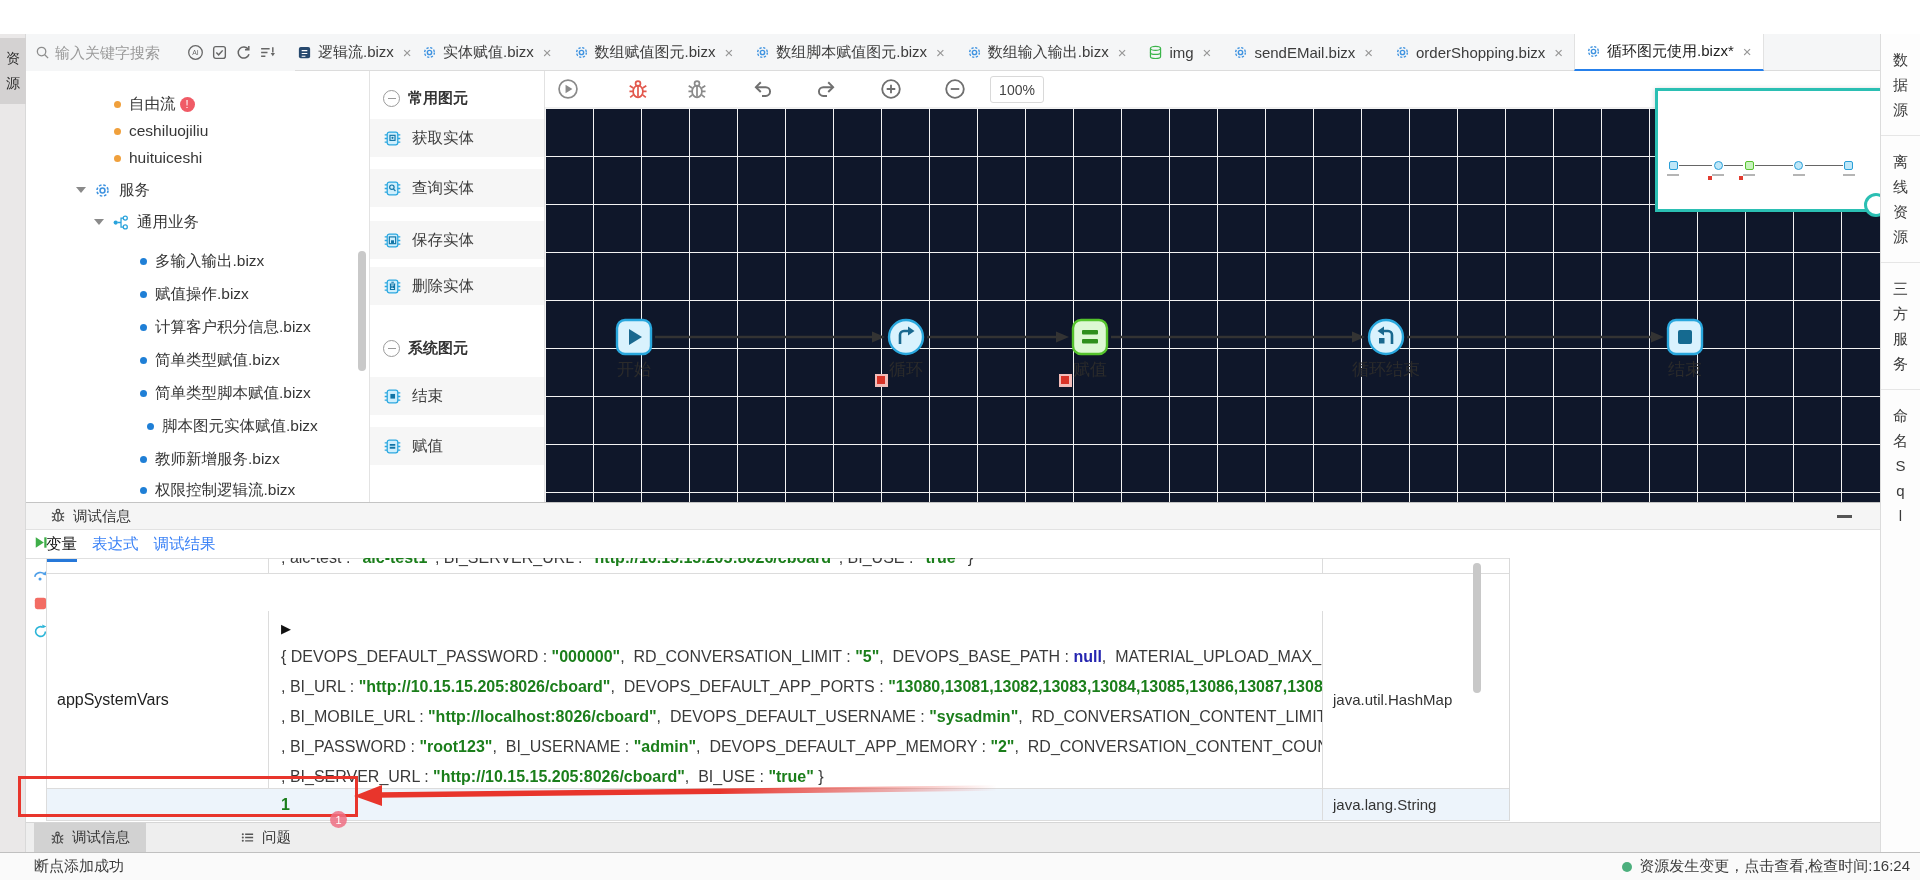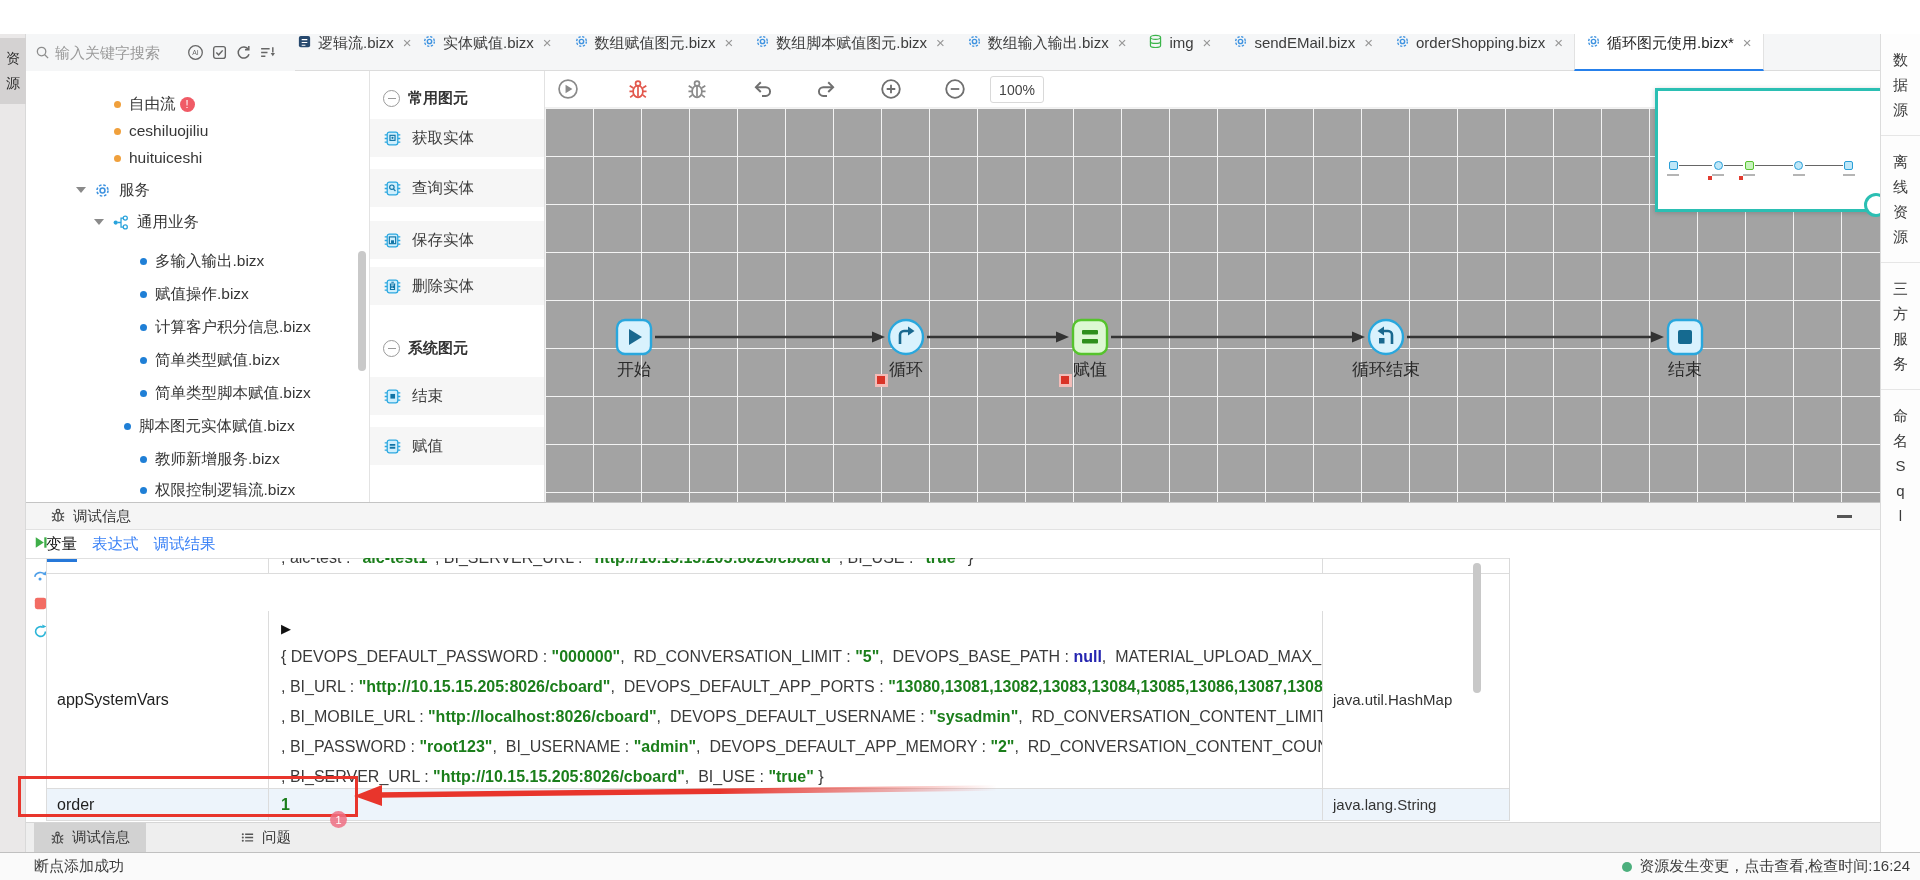--- a/index.html
+++ b/index.html
@@ -12,21 +12,21 @@
 #titlebar{left:0;top:0;width:1920px;height:34px;background:#fff;border-bottom:1px solid #e4e4e4;display:flex;align-items:center}
 #app-title{font-size:17px;color:#1c1c1c;margin-left:8px;font-weight:500}
 #win-icons{position:absolute;right:14px;top:0;height:34px;display:flex;align-items:center;gap:12px}
 
 #row2{left:0;top:34px;width:1920px;height:37px;background:#f5f6f7;border-bottom:1px solid #dcdcdc}
 #searchzone{position:absolute;left:26px;top:0;width:269px;height:37px;display:flex;align-items:center;background:#f5f6f7}
 #search-input{border:none;outline:none;background:transparent;font-size:15px;color:#555;width:130px;font-family:"Liberation Sans",sans-serif}
 #search-input::placeholder{color:#9a9a9a}
 #searchzone .ticons{display:flex;align-items:center;gap:7px;margin-left:2px}
 #tabstrip{position:absolute;left:295px;top:0;right:40px;height:37px;display:flex;overflow:hidden}
-.tab{display:flex;gap:6px;padding:0 11px;font-size:15px;color:#3c3c3c;white-space:nowrap;height:37px;flex:none}
+.tab{display:flex;align-items:center;gap:6px;padding:0 11px;font-size:15px;color:#3c3c3c;white-space:nowrap;height:37px;flex:none}
 .tab.active{background:#fff;border-left:1px solid #e2e2e2;border-right:1px solid #e2e2e2;border-bottom:2px solid #2680eb;color:#222}
 .tab.clipped{width:116px;overflow:hidden;padding-left:2px}
 .tabclose{color:#969696;font-size:15px;margin-left:3px;cursor:pointer}
 
 #leftrail{left:0;top:34px;width:26px;height:818px;background:#eae8e8;border-right:1px solid #d9d9d9}
 #leftrail .active-rail{position:absolute;left:0;top:4px;width:26px;padding:8px 0;background:#d4d2d2;text-align:center;font-size:14px;color:#2b2b2b;line-height:25px}
 
 #rightrail{left:1880px;top:34px;width:40px;height:818px;background:#fdfdfd;border-left:1px solid #dcdcdc}
 .rail-group{padding:13px 0;text-align:center;font-size:15px;color:#3a3a3a;line-height:25px;border-bottom:1px solid #e6e6e6}
 .rail-group:last-child{border-bottom:none}
@@ -37,21 +37,21 @@
 .bullet{width:7px;height:7px;border-radius:50%;flex:none}
 .tree-badge{width:15px;height:15px;border-radius:50%;background:#f05b66;color:#fff;font-size:11px;display:flex;align-items:center;justify-content:center;margin-left:-4px}
 .vscroll{position:absolute;width:8px;border-radius:4px;background:#c9c9c9}
 
 #palette{left:370px;top:71px;width:175px;height:431px;background:#fff;border-right:1px solid #e2e2e2;overflow:hidden}
 .pal-head{position:absolute;left:0;width:100%;height:30px;display:flex;align-items:center;gap:8px;padding-left:13px;font-size:15px;font-weight:bold;color:#333}
 .pal-minus{width:17px;height:17px;border:1px solid #9a9a9a;border-radius:50%;position:relative;flex:none}
 .pal-minus::after{content:"";position:absolute;left:3.5px;top:7px;width:8px;height:1.6px;background:#9a9a9a}
 .pal-row{position:absolute;left:0;width:174px;height:38px;background:#f6f6f6;display:flex;align-items:center;gap:10px;padding-left:13px;font-size:15.5px;color:#3f3f3f;cursor:grab}
 
-#canvas{left:545px;top:71px;width:1335px;height:431px;background:#a3a3a3;overflow:hidden}
+#canvas{left:545px;top:71px;width:1335px;height:431px;background:#0f172a;overflow:hidden}
 #cvtoolbar{position:absolute;left:0;top:0;width:100%;height:37px;background:#fff;border-bottom:1px solid #efefef}
 .cvico{position:absolute;top:7px;cursor:pointer}
 #zoom-level{position:absolute;left:445px;top:5px;width:54px;height:27px;border:1px solid #d9d9d9;border-radius:3px;background:#fff;font-size:14px;color:#444;display:flex;align-items:center;justify-content:center}
 #grid{position:absolute;left:0;top:37px;width:1335px;height:394px;
  background-image:linear-gradient(#f3f3f3 1px,transparent 1px),linear-gradient(90deg,#f3f3f3 1px,transparent 1px);
  background-size:48px 48px}
 .flownode{position:absolute;width:38px;height:38px;cursor:pointer}
 .node-label{position:absolute;width:140px;text-align:center;font-size:17px;color:#2b2b2b}
 .bp{position:absolute;width:13px;height:13px;background:#f3bcb8}
 .bp::after{content:"";position:absolute;left:2px;top:2px;width:8px;height:8px;background:#d93327}
@@ -341,21 +341,21 @@
         <span>计算客户积分信息.bizx</span>
       </div>
       <div class="tree-row" style="top:275px;left:114px">
         <span class="bullet" style="background:#1f7fd6"></span>
         <span>简单类型赋值.bizx</span>
       </div>
       <div class="tree-row" style="top:308px;left:114px">
         <span class="bullet" style="background:#1f7fd6"></span>
         <span>简单类型脚本赋值.bizx</span>
       </div>
-      <div class="tree-row" style="top:341px;left:98px">
+      <div class="tree-row" style="top:341px;left:121px">
         <span class="bullet" style="background:#1f7fd6"></span>
         <span>脚本图元实体赋值.bizx</span>
       </div>
       <div class="tree-row" style="top:374px;left:114px">
         <span class="bullet" style="background:#1f7fd6"></span>
         <span>教师新增服务.bizx</span>
       </div>
       <div class="tree-row" style="top:405px;left:114px">
         <span class="bullet" style="background:#1f7fd6"></span>
         <span>权限控制逻辑流.bizx</span>
@@ -628,23 +628,20 @@
             <div class="dbg-line" style=""><span class="tok-k">, BI_URL : </span><span class="tok-v">"http://10.15.15.205:8026/cboard"</span><span class="tok-k">,  DEVOPS_DEFAULT_APP_PORTS : </span><span class="tok-v">"13080,13081,13082,13083,13084,13085,13086,13087,13088,13089,13090"</span></div>
             <div class="dbg-line" style=""><span class="tok-k">, BI_MOBILE_URL : </span><span class="tok-v">"http://localhost:8026/cboard"</span><span class="tok-k">,  DEVOPS_DEFAULT_USERNAME : </span><span class="tok-v">"sysadmin"</span><span class="tok-k">,  RD_CONVERSATION_CONTENT_LIMIT : </span></div>
             <div class="dbg-line" style=""><span class="tok-k">, BI_PASSWORD : </span><span class="tok-v">"root123"</span><span class="tok-k">,  BI_USERNAME : </span><span class="tok-v">"admin"</span><span class="tok-k">,  DEVOPS_DEFAULT_APP_MEMORY : </span><span class="tok-v">"2"</span><span class="tok-k">,  RD_CONVERSATION_CONTENT_COUNT : </span></div>
             <div class="dbg-line" style=""><span class="tok-k">, BI_SERVER_URL : </span><span class="tok-v">"http://10.15.15.205:8026/cboard"</span><span class="tok-k">,  BI_USE : </span><span class="tok-v">"true"</span><span class="tok-k"> }</span></div>
           </div>
           <div class="cell-type">
             <span>java.util.HashMap</span>
           </div>
         </div>
         <div class="dbg-row hl" style="top:231px;height:32px">
-          <div class="cell-name">
-            <span>order</span>
-          </div>
           <div class="cell-val">
             <div class="dbg-line" style="line-height:32px"><span class="tok-v">1</span></div>
           </div>
           <div class="cell-type">
             <span>java.lang.String</span>
           </div>
         </div>
       </div>
     <div id="dbg-scroll"></div>
   </div>

